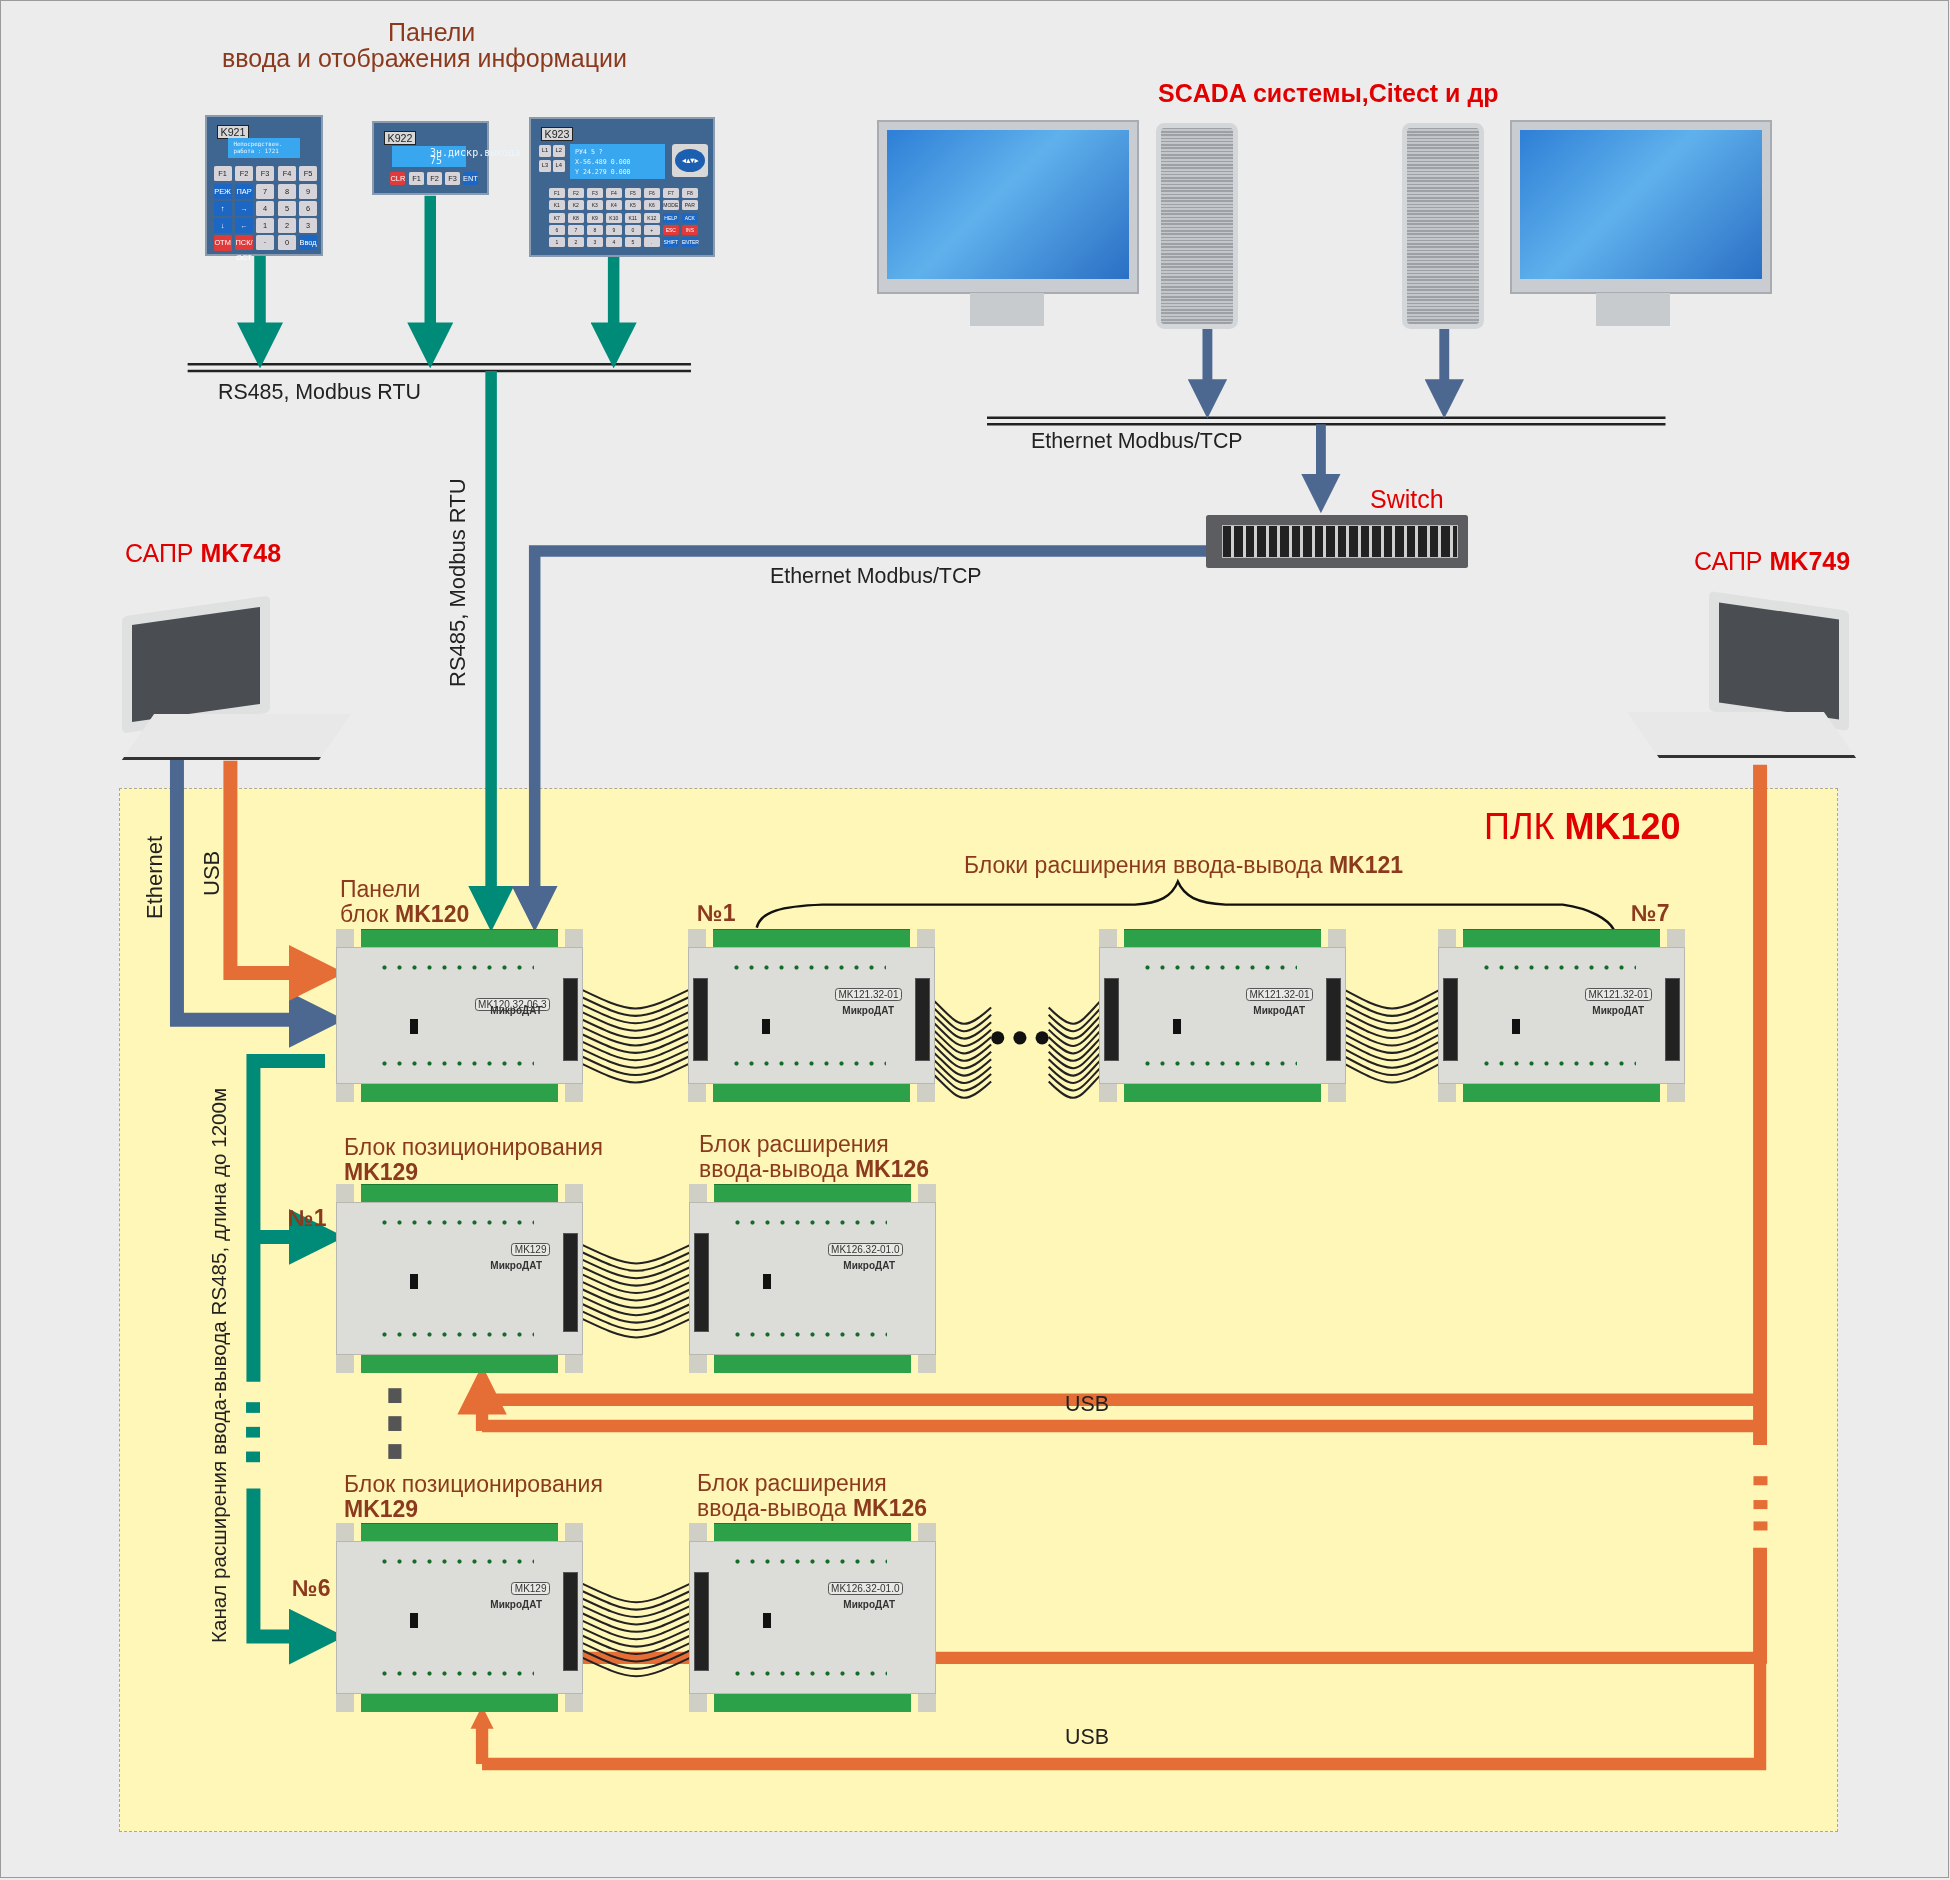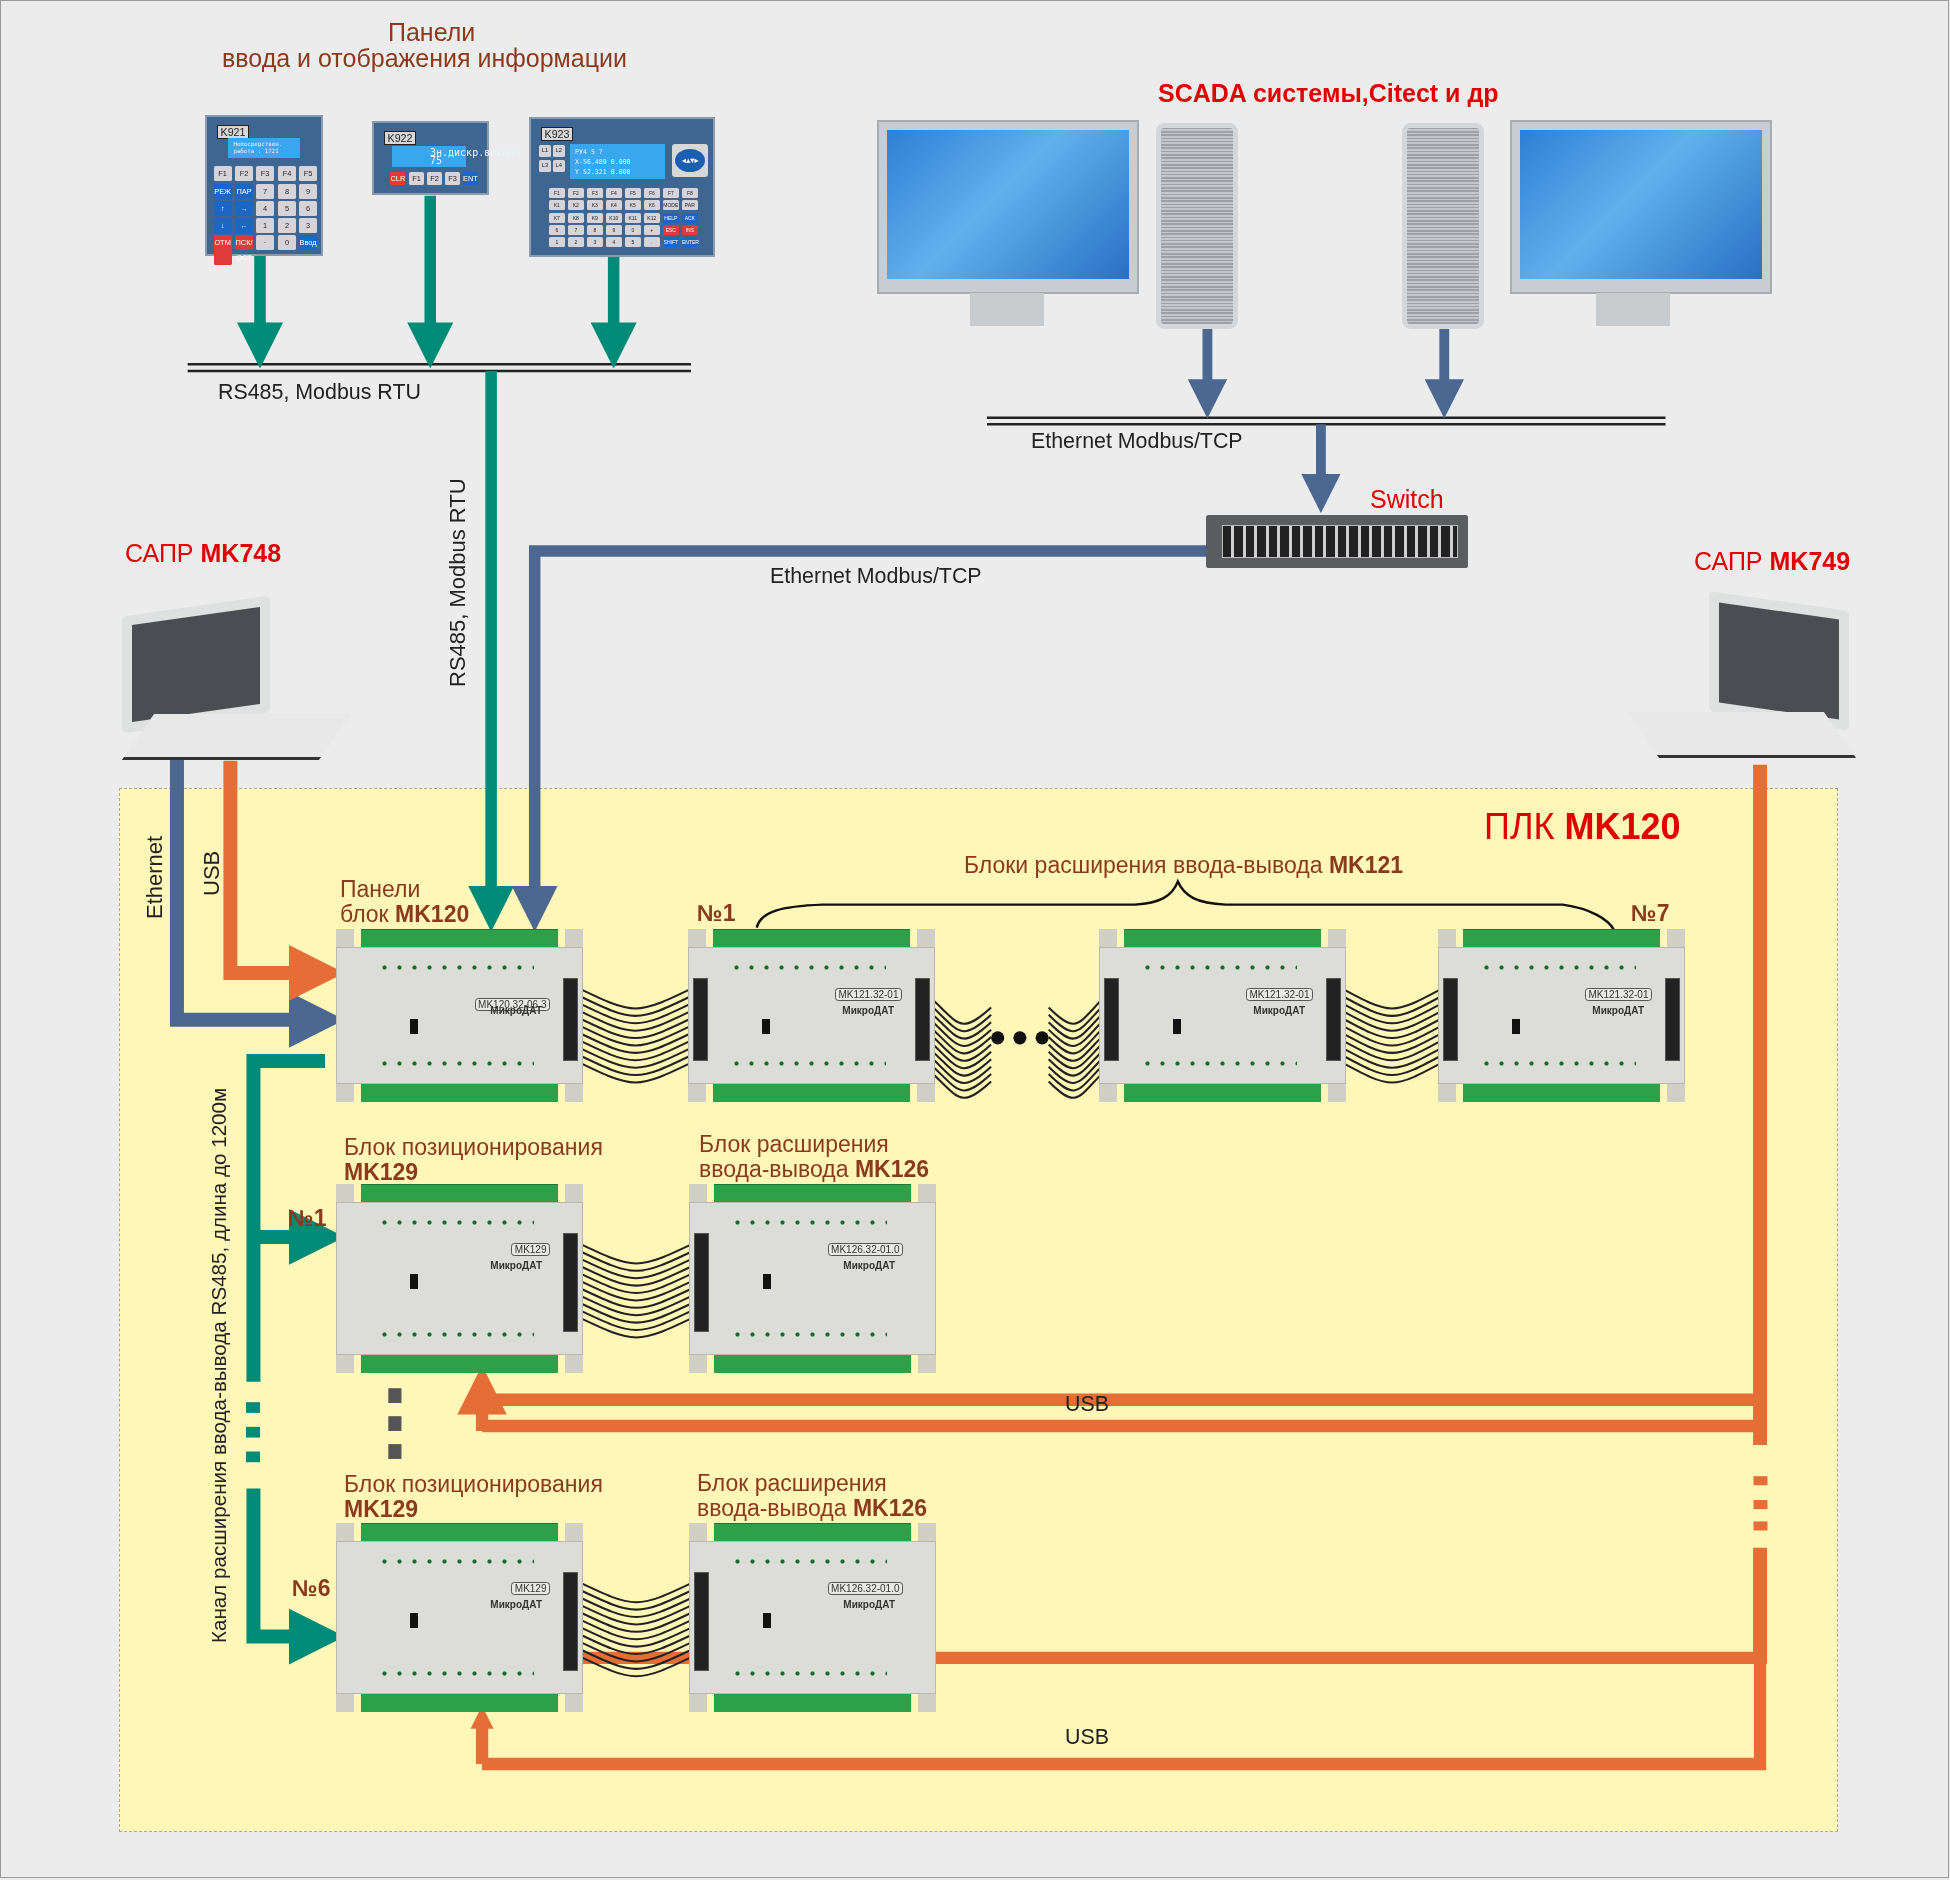--- a/index.html
+++ b/index.html
@@ -262,21 +262,21 @@
     <div class="key k-b" style="left: 6.6px; top: 84px; width: 18px; height: 15px; line-height: 15px;">↑</div>
     <div class="key k-b" style="left: 28px; top: 84px; width: 18px; height: 15px; line-height: 15px;">→</div>
     <div class="key k-g" style="left: 49px; top: 84px; width: 18px; height: 15px; line-height: 15px;">4</div>
     <div class="key k-g" style="left: 71px; top: 84px; width: 18px; height: 15px; line-height: 15px;">5</div>
     <div class="key k-g" style="left: 92px; top: 84px; width: 18px; height: 15px; line-height: 15px;">6</div>
     <div class="key k-b" style="left: 6.6px; top: 101px; width: 18px; height: 15px; line-height: 15px;">↓</div>
     <div class="key k-b" style="left: 28px; top: 101px; width: 18px; height: 15px; line-height: 15px;">←</div>
     <div class="key k-g" style="left: 49px; top: 101px; width: 18px; height: 15px; line-height: 15px;">1</div>
     <div class="key k-g" style="left: 71px; top: 101px; width: 18px; height: 15px; line-height: 15px;">2</div>
     <div class="key k-g" style="left: 92px; top: 101px; width: 18px; height: 15px; line-height: 15px;">3</div>
-    <div class="key k-r" style="left: 6.6px; top: 118px; width: 18px; height: 30px; line-height: 15px;">ОТМ</div>
+    <div class="key k-r" style="left: 6.6px; top: 118px; width: 18px; height: 16px; line-height: 15px;">ОТМ</div>
     <div class="key k-r" style="left: 28px; top: 118px; width: 18px; height: 15px; line-height: 15px;">ПСК/ОСТ</div>
     <div class="key k-g" style="left: 49px; top: 118px; width: 18px; height: 15px; line-height: 15px;">·</div>
     <div class="key k-g" style="left: 71px; top: 118px; width: 18px; height: 15px; line-height: 15px;">0</div>
     <div class="key k-b" style="left: 92px; top: 118px; width: 18px; height: 15px; line-height: 15px;">Ввод</div>
   </div>
 <div class="panel" style="left:372px;top:121px;width:117px;height:74px;">
   <span class="tag">K922</span>
   <div class="lcd" style="left:18px;top:23px;width:74px;height:21.4px;font-size:10px;line-height:8.2px;text-align:left;padding-left:38px;">
     <div>Зн.дискр.выхода</div>
     <div>75</div>
@@ -286,21 +286,21 @@
     <div class="key k-g" style="left: 35px; top: 49px; width: 15px; height: 13px; line-height: 13px;">F1</div>
     <div class="key k-g" style="left: 53px; top: 49px; width: 15px; height: 13px; line-height: 13px;">F2</div>
     <div class="key k-g" style="left: 71px; top: 49px; width: 15px; height: 13px; line-height: 13px;">F3</div>
     <div class="key k-b" style="left: 89px; top: 49px; width: 15px; height: 13px; line-height: 13px;">ENT</div>
   </div>
 <div class="panel" style="left:529px;top:117px;width:186px;height:140px;">
   <span class="tag">K923</span>
   <div class="lcd" style="left:39px;top:25px;width:95px;height:35px;font-size:6.6px;line-height:10px;">
     <div>РУ4 5            ?</div>
     <div> X-56.489    0.000</div>
-    <div> Y 52.321    0.000</div>
+    <div> Y 24.279    0.000</div>
   </div>
   <div style="position:absolute;left:141px;top:25px;width:36px;height:33px;background:#d8d8d8;border-radius:3.3px;">
     <div style="position:absolute;left:3.3px;top:5px;width:30px;height:23px;background:#1c5fb0;border-radius:50%;color:#fff;font-size:8.2px;text-align:center;line-height:23px;">◂▴▾▸</div>
   </div>
   <div id="k923keys"></div>
 <div class="key k-g" style="left: 8.2px; top: 26px; width: 11.5px; height: 11.5px; line-height: 11.5px; font-size: 5.8px;">L1</div>
     <div class="key k-g" style="left: 22px; top: 26px; width: 11.5px; height: 11.5px; line-height: 11.5px; font-size: 5.8px;">L2</div>
     <div class="key k-g" style="left: 8.2px; top: 41px; width: 11.5px; height: 11.5px; line-height: 11.5px; font-size: 5.8px;">L3</div>
     <div class="key k-g" style="left: 22px; top: 41px; width: 11.5px; height: 11.5px; line-height: 11.5px; font-size: 5.8px;">L4</div>
     <div class="key k-g" style="left: 18px; top: 69px; width: 15.6px; height: 10px; line-height: 10px; font-size: 5px;">F1</div>

